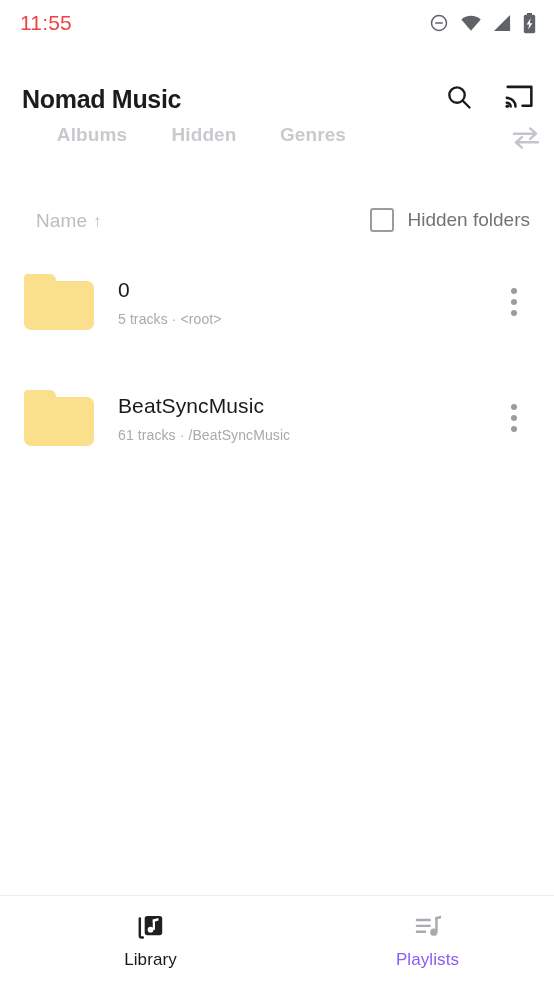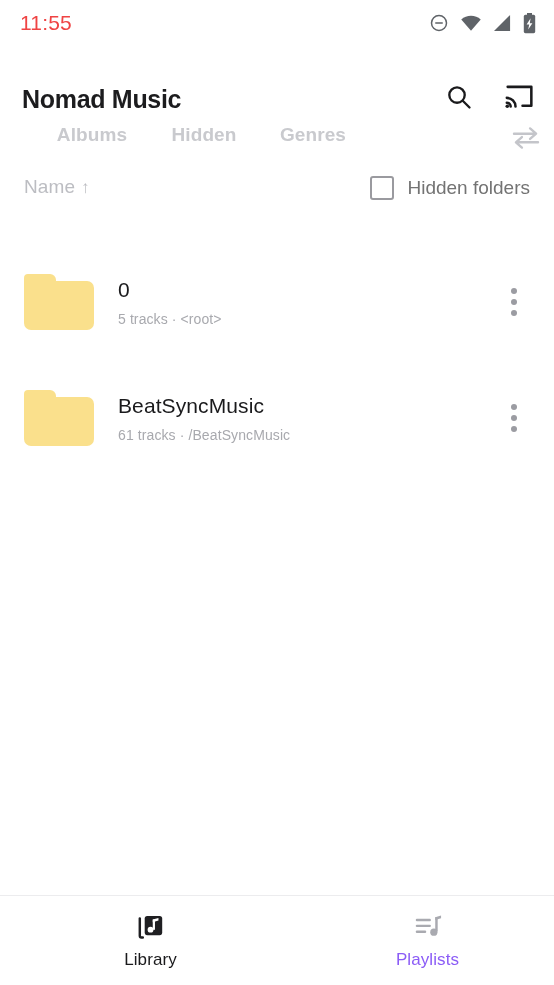--- a/index.html
+++ b/index.html
@@ -128,22 +128,22 @@
     justify-content: center;
     padding-top: 12px;
     cursor: pointer;
   }
 
   
   .sort-row {
     height: 56px;
     flex: 0 0 56px;
     display: flex;
-    align-items: flex-start;
-    padding: 0 24px 0 24px;
+    align-items: flex-end;
+    padding: 0 24px 0 36px;
   }
   .sort-btn {
     display: flex;
     align-items: center;
     gap: 6px;
     cursor: pointer;
     background: none;
     border: none;
     padding: 0;
   }

